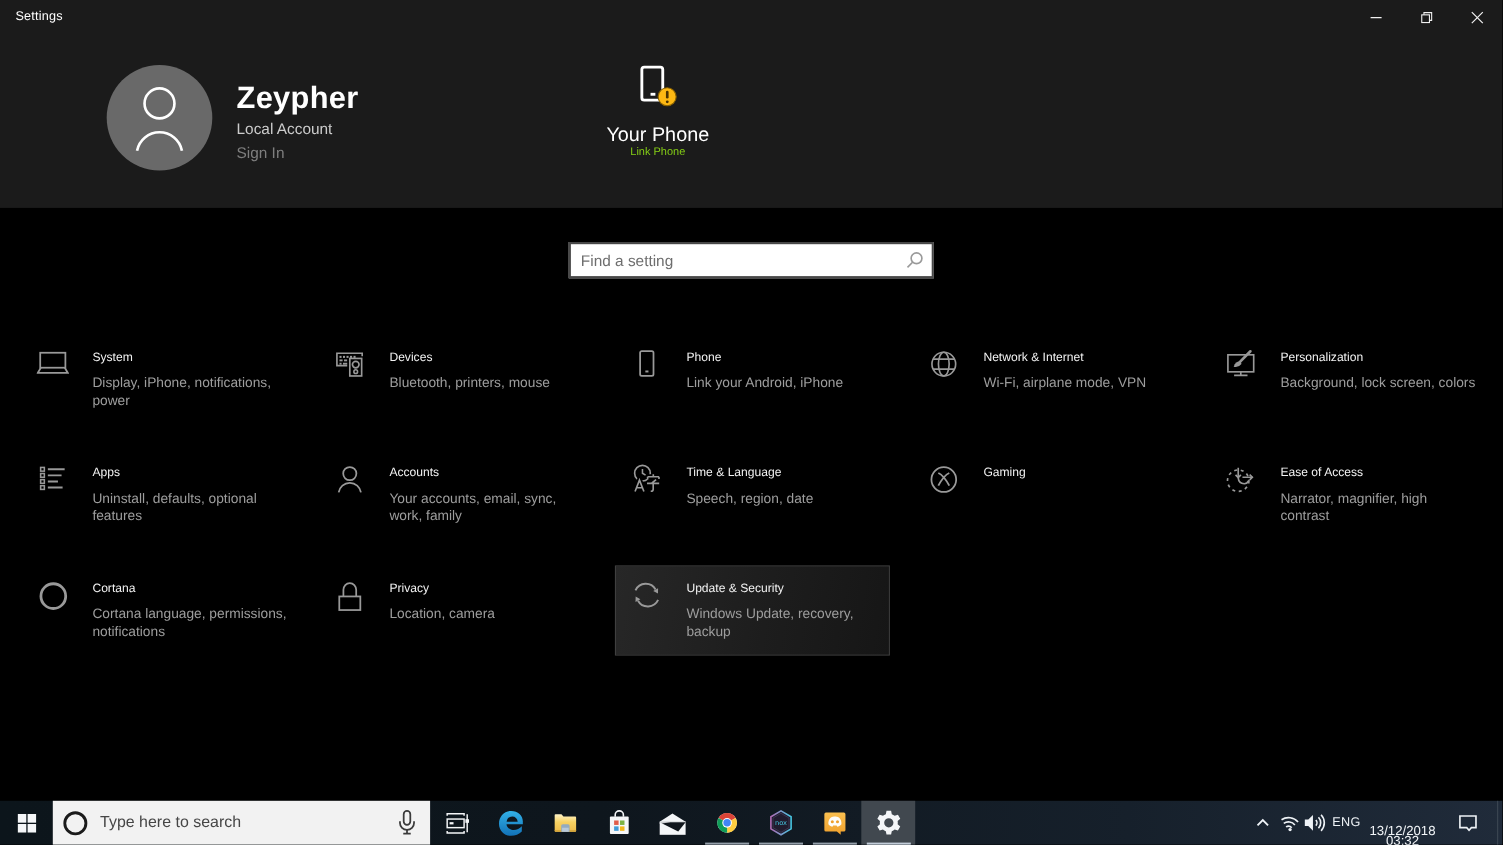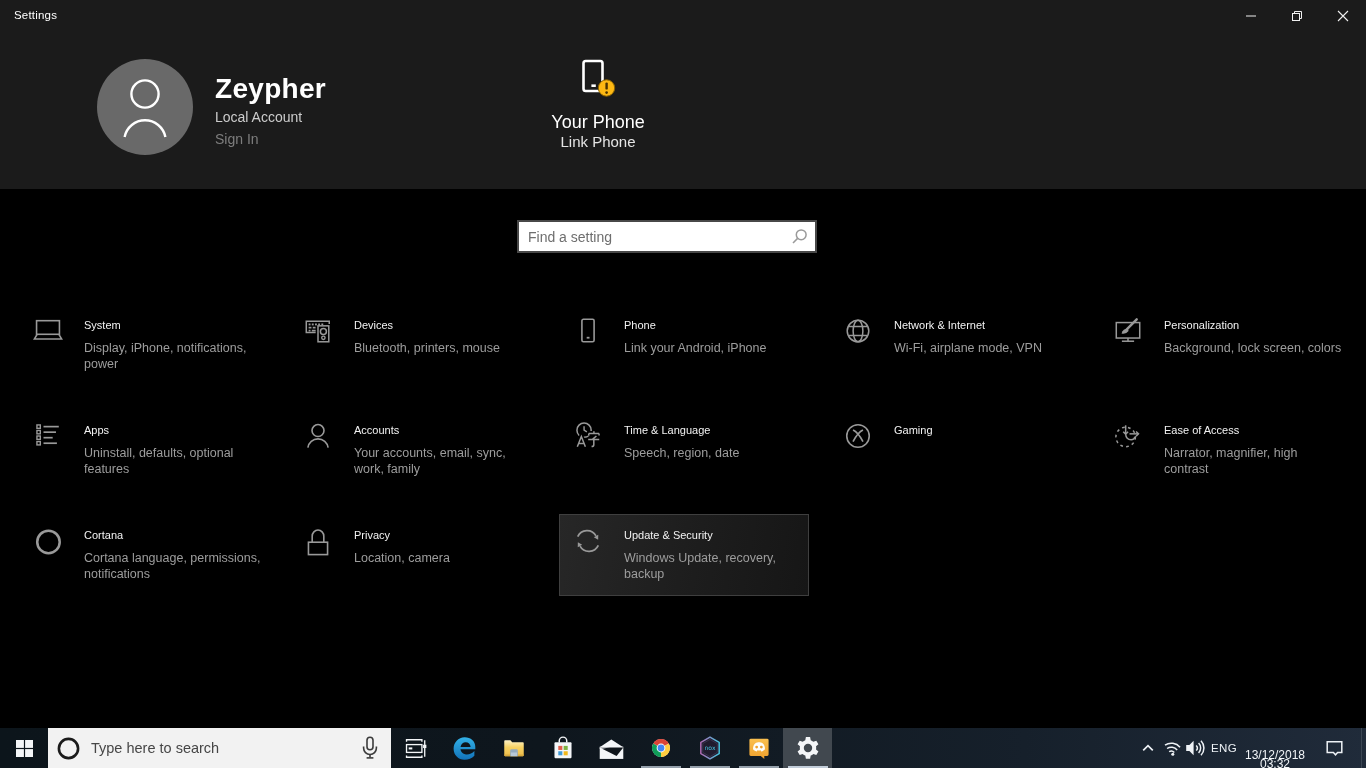--- a/index.html
+++ b/index.html
@@ -22,24 +22,24 @@
   #user-name { position:absolute; left:215px; top:73px; font-size:28px; font-weight:700; color:#ffffff; letter-spacing:.3px; }
   #user-type { position:absolute; left:215px; top:109px; font-size:14px; color:#cccccc; }
   #user-signin { position:absolute; left:215px; top:131px; font-size:14px; color:#7e7e7e; }
 
   
   .hq-tile { position:absolute; top:48px; width:120px; height:100px; text-align:center; }
   #hq-your-phone { left:538px; }
   #hq-update { left:693px; }
   .hq-icon { position:absolute; left:0; right:0; top:5px; display:flex; justify-content:center; }
   .hq-label { position:absolute; left:0; right:0; top:64px; font-size:18px; color:#ffffff; }
-  .hq-sublabel { position:absolute; left:0; right:0; top:85px; font-size:15px; color:#e5e5e5; }
+  .hq-sublabel { position:absolute; left:0; right:0; top:85px; font-size:10px; color:#84cc16; }
 
   
-  #find-setting { position:absolute; left:517px; top:220px; width:300px; height:33px;
+  #find-setting { position:absolute; left:517px; top:220px; width:332px; height:33px;
                   background:#ffffff; border:2px solid #484848; display:flex; align-items:center; }
   #find-setting input { flex:1; border:none; outline:none; font-size:14px; color:#333;
                         font-family:inherit; padding-left:9px; background:transparent; }
   #find-setting input::placeholder { color:#6e6e6e; opacity:1; }
   #find-search-icon { width:26px; padding-right:6px; }
 
   
   #settings-grid { position:absolute; left:0; top:0; }
   .tile { position:absolute; width:250px; height:82px; cursor:default; }
   .tile.hovered { background:linear-gradient(100deg,#272727 0%,#1d1d1d 55%,#161616 100%);

